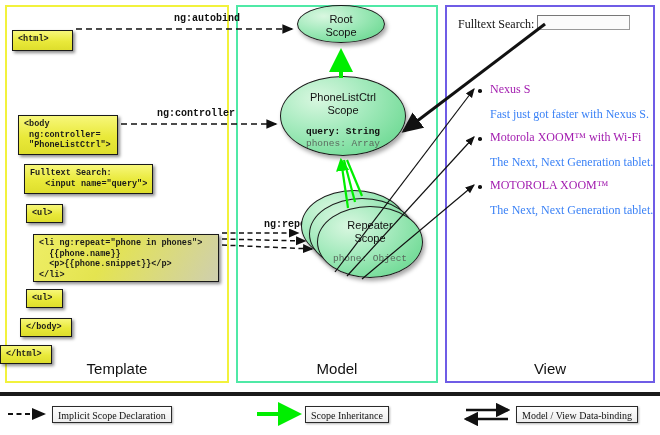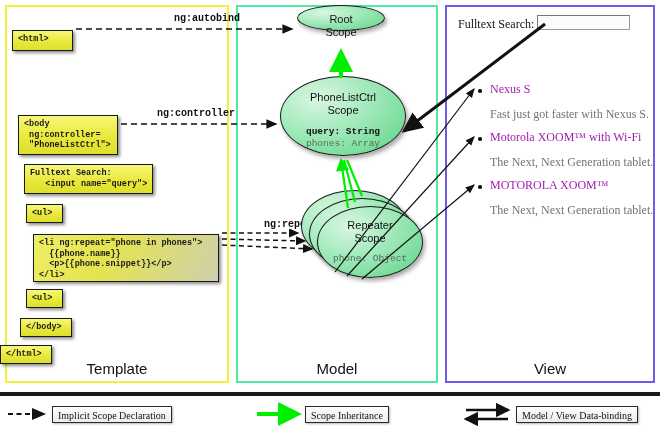--- a/index.html
+++ b/index.html
@@ -98,21 +98,21 @@
     position: absolute;
     font-family: "Liberation Serif", serif;
     font-size: 12px;
     color: #a21caf;
     white-space: nowrap;
   }
   .view-item-snippet {
     position: absolute;
     font-family: "Liberation Serif", serif;
     font-size: 12px;
-    color: #737373;
+    color: #3b82f6;
     white-space: nowrap;
   }
   .bullet {
     position: absolute;
     width: 3.5px; height: 3.5px;
     background: #111;
     border-radius: 50%;
   }
 
   
@@ -187,21 +187,21 @@
   <div class="codebox" style="left:26px; top:277px; width:37px; height:19px;">&lt;ul&gt;</div>
 
   <div class="codebox" style="left:20px; top:306px; width:52px; height:19px;">&lt;/body&gt;</div>
 
   <div class="codebox" style="left:0; top:333px; width:52px; height:19px;">&lt;/html&gt;</div>
 
   <div class="conn-label" style="left:150px; top:13px;">ng:autobind</div>
   <div class="conn-label" style="left:133px; top:108px;">ng:controller</div>
   <div class="conn-label" style="left:240px; top:219px;text-align:center;">ng:repeat</div>
 
-  <div class="scope" style="left:297px; top:5px; width:88px; height:26px;">
+  <div class="scope" style="left:297px; top:5px; width:88px; height:38px;">
     <div class="title" style="padding-top:7px;">
       <div>Root</div>
       <div>Scope</div>
     </div>
   </div>
 
   <div class="scope" style="left:280px; top:76px; width:126px; height:80px;">
     <div class="title" style="padding-top:14px;">
       <div>PhoneListCtrl</div>
       <div>Scope</div>

